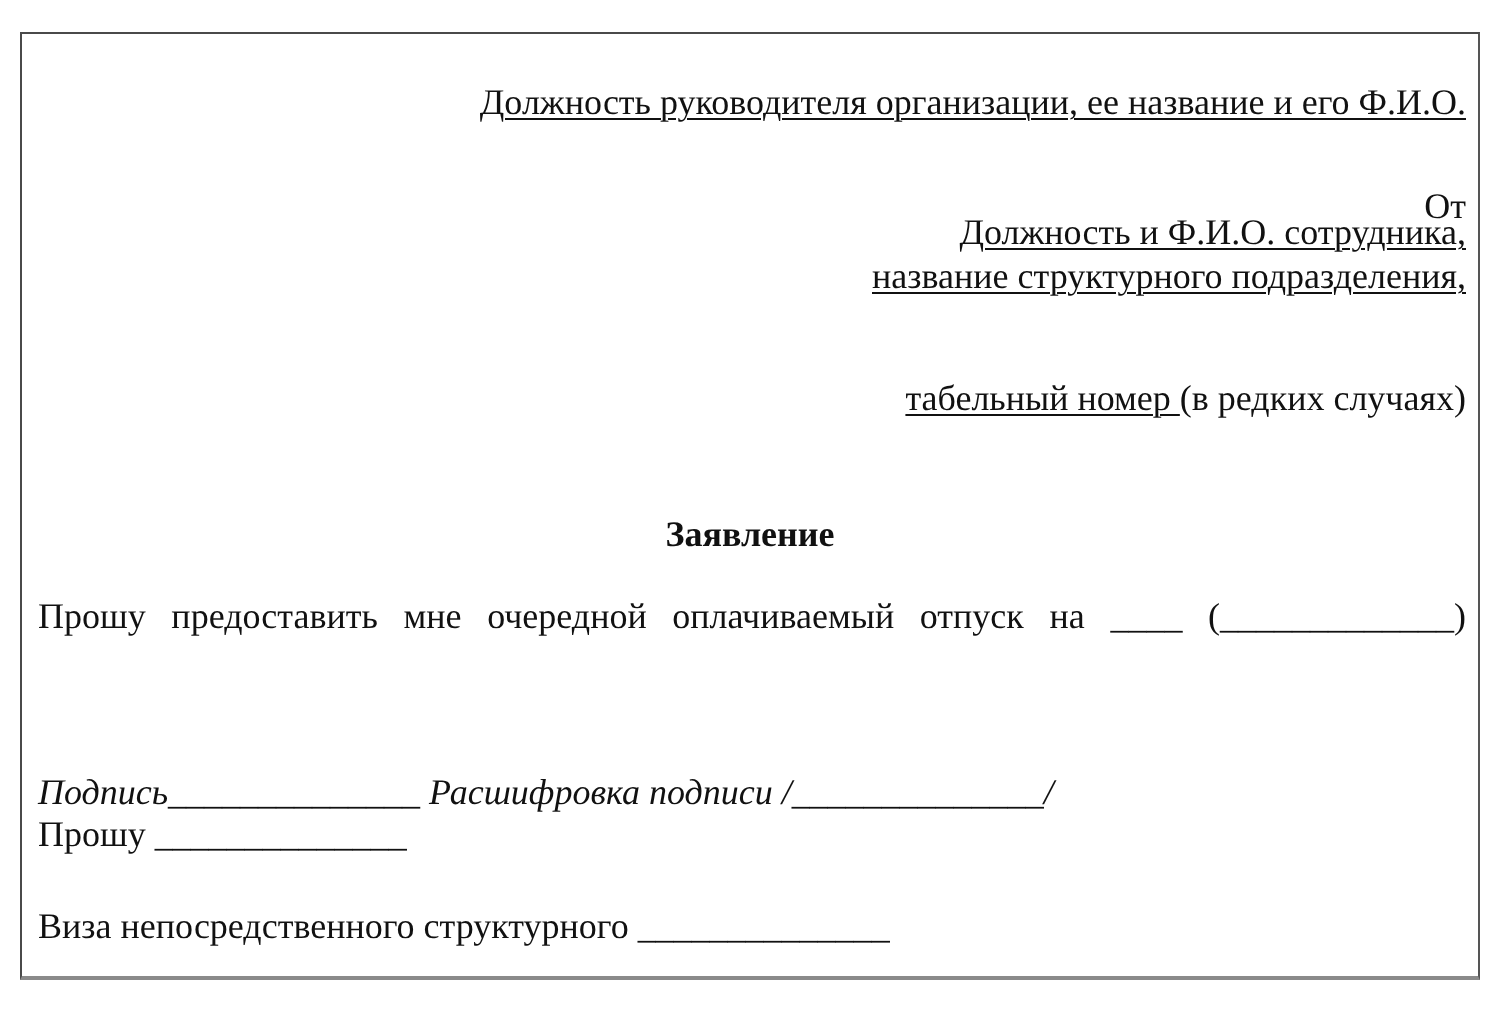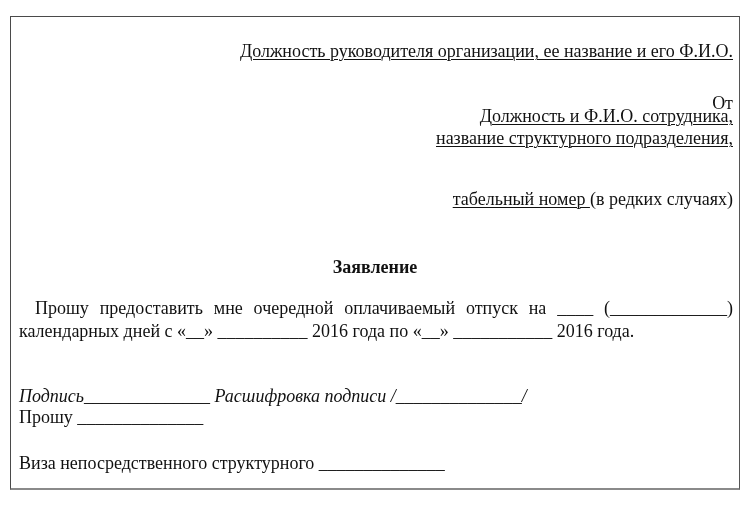--- a/index.html
+++ b/index.html
@@ -58,21 +58,20 @@
       font-size: 18px;
       line-height: 23px;
       top: 297px;
     }
     .para .jline {
       display: block;
       text-align: justify;
       text-align-last: justify;
       white-space: normal;
       height: 23px;
-      margin-left: 16px;
     }
     .para .lline {
       display: block;
       white-space: pre;
       height: 23px;
     }
     .left {
       left: 19px;
     }
   </style>
@@ -88,20 +87,19 @@
 <div class="line right u" style="top:105px;">Должность и Ф.И.О. сотрудника,</div>
 
 <div class="line right u" style="top:127px;">название структурного подразделения,</div>
 
 <div class="line right" style="top:148px;margin-top:40px;"><span class="u">табельный номер </span><span>(в редких случаях)</span></div>
 
 <div class="title">Заявление</div>
 
 <div class="para">
   <span class="jline"><span>Прошу предоставить мне очередной оплачиваемый отпуск на</span> <span>____</span> <span>(_____________)</span></span>
-  <span class="lline">календарных дней с «__» __________ 2016 года по «__» ___________ 2016 года.</span>
 </div>
 
 <div class="line left" style="top:385px;font-style:italic;">Подпись______________ Расшифровка подписи /______________/</div>
 
 <div class="line left" style="top:406px;">Прошу ______________</div>
 
 <div class="line left" style="top:452px;">Виза непосредственного структурного ______________</div>
 
 </body></html>

